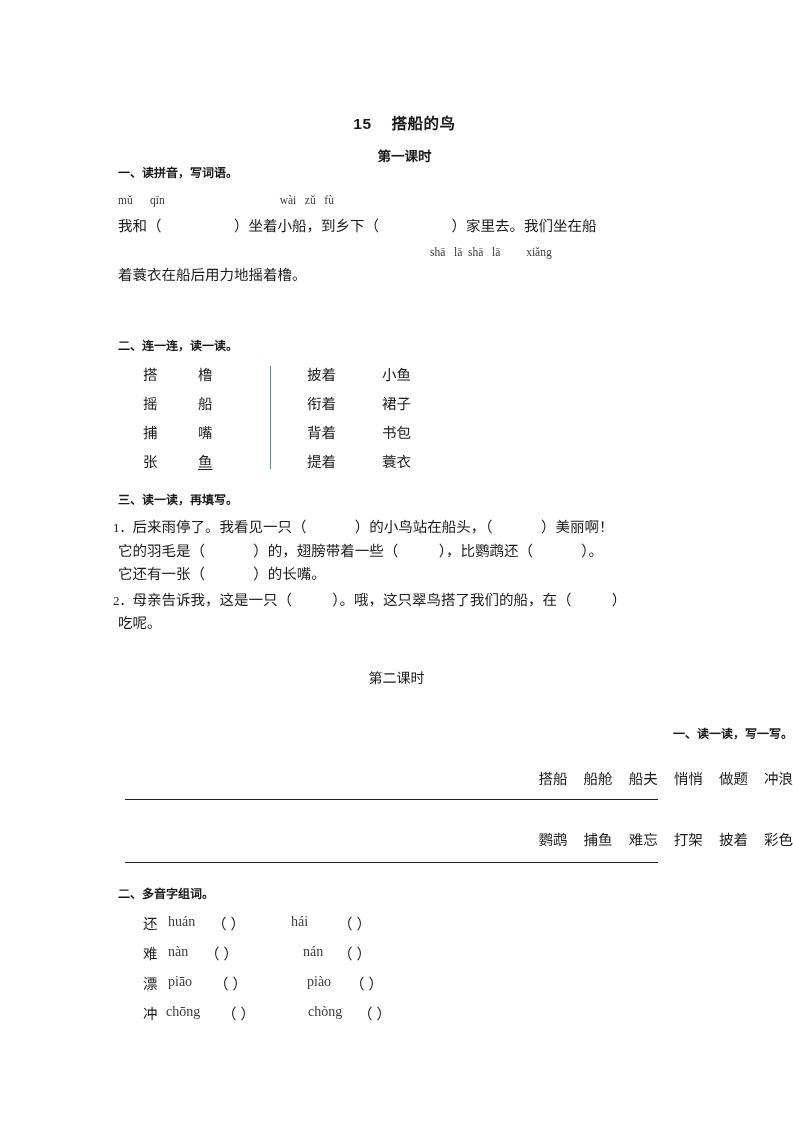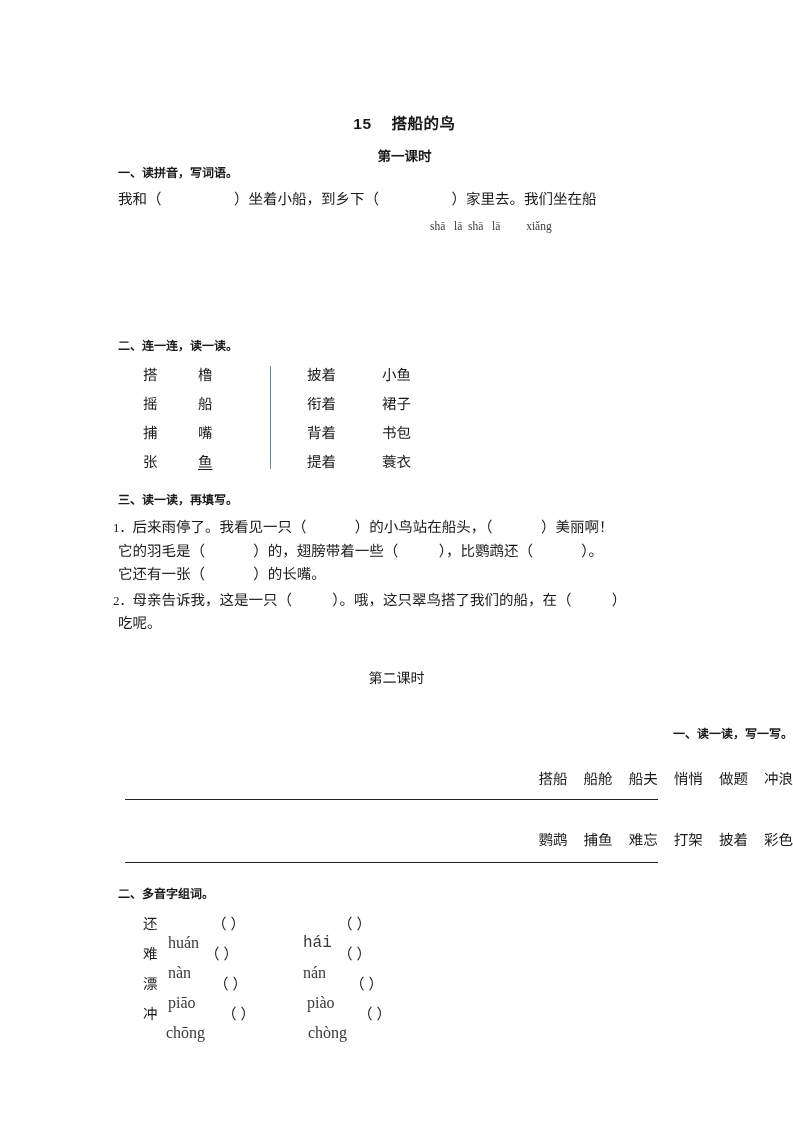--- a/index.html
+++ b/index.html
@@ -134,23 +134,22 @@
   }
   .poly-char {
     position: absolute;
     left: 143px;
     top: 0;
   }
   .poly-py {
     position: absolute;
     top: 2px;
     font-family: "Liberation Serif", "DejaVu Serif", serif;
-    font-size: 16px;
+    font-size: 14px;
     color: #3a3a3a;
-    margin-top: 20px;
   }
   .poly-paren {
     position: absolute;
     top: 0;
     font-size: 14.5px;
     letter-spacing: 0;
   }
 </style>
 </head>
 <body>
@@ -158,22 +157,24 @@
 <div class="page">
 
   <h1 class="doc-title">
     <span class="num">15</span><span>搭船的鸟</span>
   </h1>
 
   <div class="period-title">第一课时</div>
 
   <div class="abs" style="left:0;top:163px;width:793px;">
     <div class="section-head">一、读拼音，写词语。</div>
+    <div class="pinyin-line" style="padding-top:15px;">mǔ      qīn                                        wài   zǔ   fù</div>
     <div class="body-line" style="padding-top:12px;">我和（                  ）坐着小船，到乡下（                  ）家里去。我们坐在船</div>
     <div class="pinyin-line" style="padding-left:430px;padding-top:14px;">shā   lā  shā   lā         xiǎng</div>
+    <div class="body-line" style="padding-top:9px;">着蓑衣在船后用力地摇着橹。</div>
   </div>
 
   <div class="section-head abs" style="left:0;top:336px;width:793px;">二、连一连，读一读。</div>
 
   <div id="matching-divider"></div>
 
   <div id="matching-exercise">
     <div class="match-row">
       <span class="match-cell m-c1">搭</span>
       <span class="match-cell m-c2">橹</span>
@@ -222,21 +223,21 @@
   </div>
 
   <div class="abs" style="left:0;top:884px;width:793px;">
     <div class="section-head">二、多音字组词。</div>
 
     <div class="abs" style="left:0;top:28px;width:793px;">
       <div class="poly-row">
         <span class="poly-char">还</span>
         <span class="poly-py" style="left:168px;">huán</span>
         <span class="poly-paren" style="left:212px;">（            ）</span>
-        <span class="poly-py" style="left:303px;font-family:Liberation Mono, monospace;">hái</span>
+        <span class="poly-py" style="left:291px;">hái</span>
         <span class="poly-paren" style="left:338px;">（            ）</span>
       </div>
       <div class="poly-row">
         <span class="poly-char">难</span>
         <span class="poly-py" style="left:168px;">nàn</span>
         <span class="poly-paren" style="left:205px;">（            ）</span>
         <span class="poly-py" style="left:303px;">nán</span>
         <span class="poly-paren" style="left:338px;">（            ）</span>
       </div>
       <div class="poly-row">

